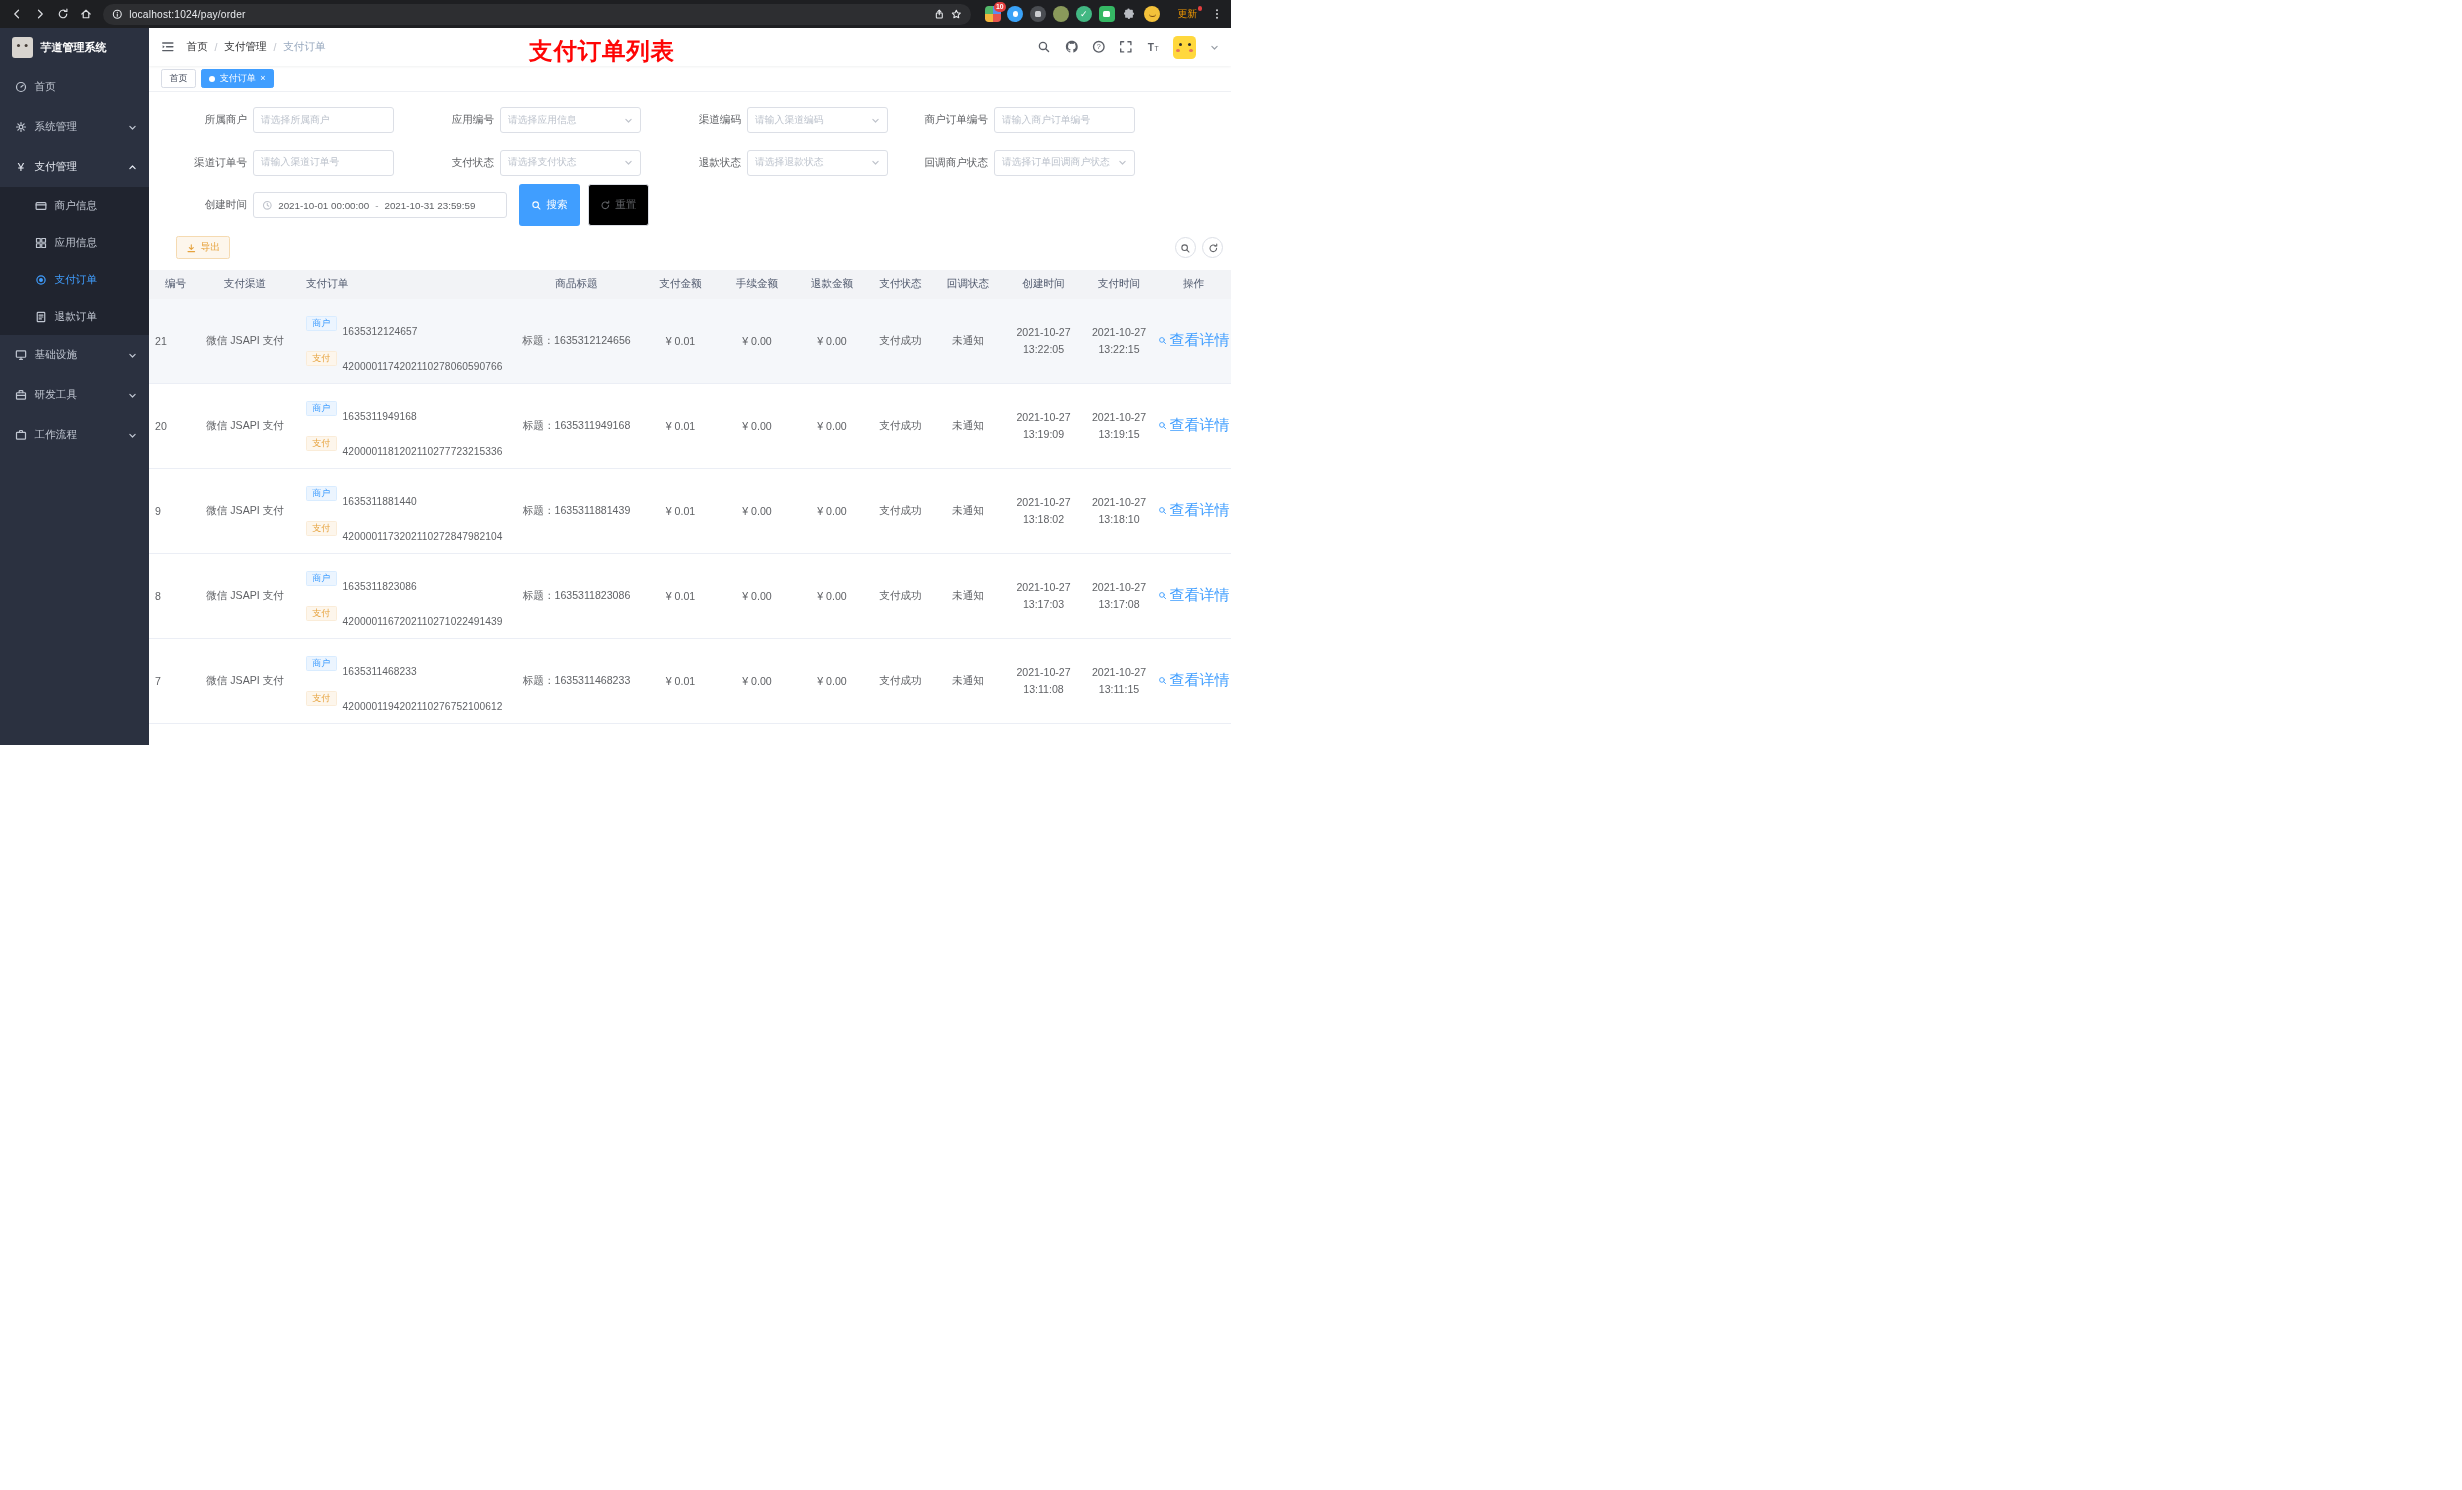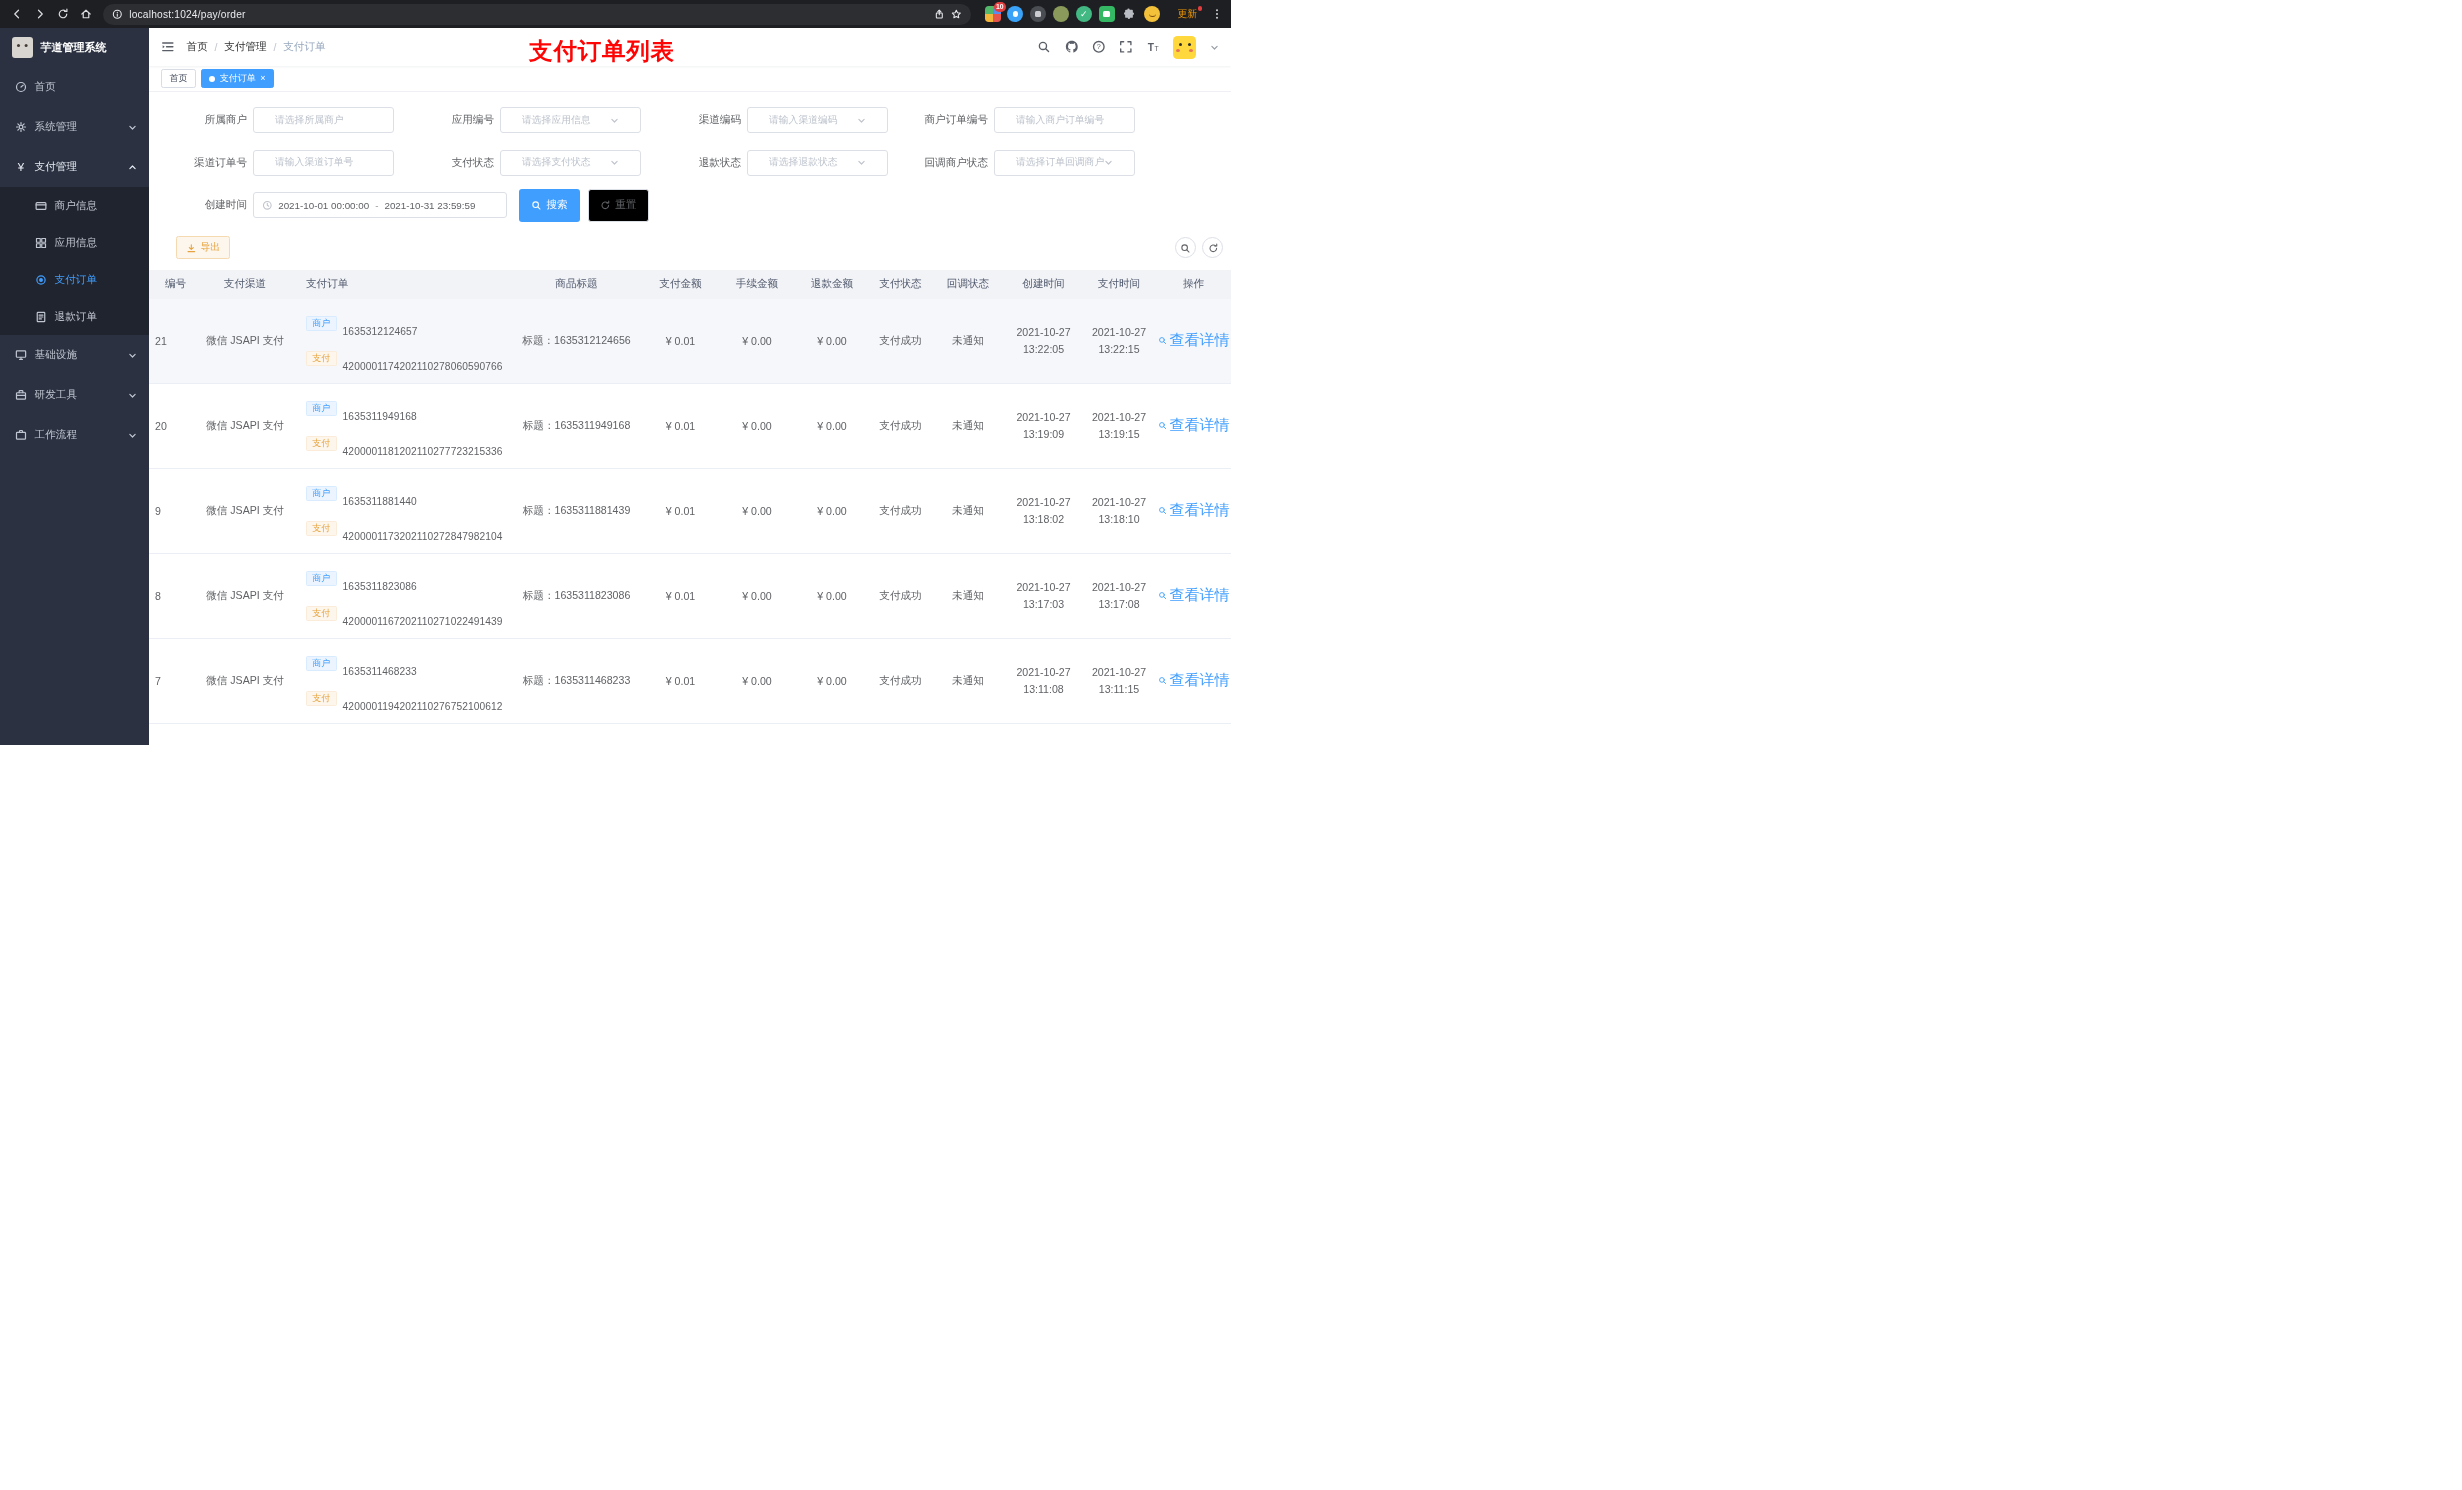--- a/index.html
+++ b/index.html
@@ -67,26 +67,26 @@
   .tag-tab.active { background:#409eff; border-color:#409eff; color:#fff; }
   .tab-dot { width:6px; height:6px; border-radius:50%; background:#fff; }
   .tab-close { font-size:9px; line-height:1; }
 
   
   .content { flex:1; overflow:hidden; padding-top:15px; }
   .filter-area { padding-left:15px; }
   .filter-row { display:flex; height:26px; align-items:center; margin-bottom:16.7px; }
   .filter-item { display:flex; align-items:center; width:247px; flex:0 0 247px; }
   .filter-label { width:83px; margin-right:6px; text-align:right; color:#606266; font-size:10.6px; white-space:nowrap; }
-  .filter-input { width:141px; height:26px; border:0.8px solid #dcdfe6; border-radius:3px; background:#fff; display:flex; align-items:center; justify-content:space-between; padding:0 21px; cursor:text; }
+  .filter-input { width:141px; height:26px; border:0.8px solid #dcdfe6; border-radius:3px; background:#fff; display:flex; align-items:center; justify-content:space-between; padding:0 7px; cursor:text; }
   .placeholder { color:#bcc2cc; font-size:9.8px; white-space:nowrap; overflow:hidden; }
   .chev { color:#c0c4cc; flex:0 0 auto; }
   .date-input { width:254px; height:26px; border:0.8px solid #dcdfe6; border-radius:3px; display:flex; align-items:center; gap:6px; padding:0 7.6px; color:#606266; font-size:9.8px; cursor:text; }
   .date-input .svgic { color:#c0c4cc; }
-  .btn { height:33px; border-radius:3px; display:inline-flex; align-items:center; gap:4.5px; padding:0 11.4px; font-size:10.6px; cursor:pointer; border:0.8px solid transparent; }
+  .btn { height:42px; border-radius:3px; display:inline-flex; align-items:center; gap:4.5px; padding:0 11.4px; font-size:10.6px; cursor:pointer; border:0.8px solid transparent; }
   .btn-primary { background:#409eff; color:#fff; margin-left:12px; }
   .btn-plain { background:#000000; color:#606266; border-color:#dcdfe6; margin-left:7.6px; }
 
   .toolbar-row { margin:18px 7.6px 0 27px; display:flex; align-items:center; height:23px; }
   .btn-export { height:23px; border-radius:2.3px; background:#fdf6ec; border:0.8px solid #f5dab1; color:#e6a23c; display:inline-flex; align-items:center; gap:3.8px; padding:0 9px; font-size:9.8px; cursor:pointer; }
   .toolbar-spacer { flex:1; }
   .circle-btn { width:21px; height:21px; border-radius:50%; border:0.8px solid #dcdfe6; background:#fff; color:#606266; display:flex; align-items:center; justify-content:center; margin-left:6.8px; cursor:pointer; }
 
   
   .table { margin-top:10.6px; font-size:10.6px; color:#606266; }

